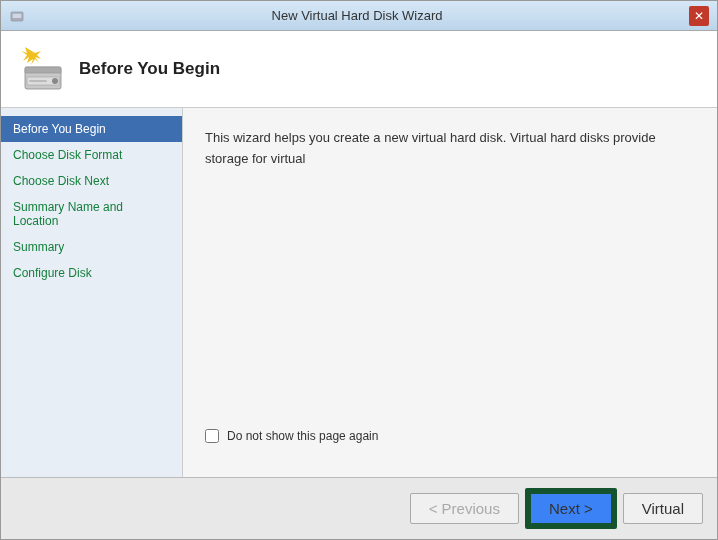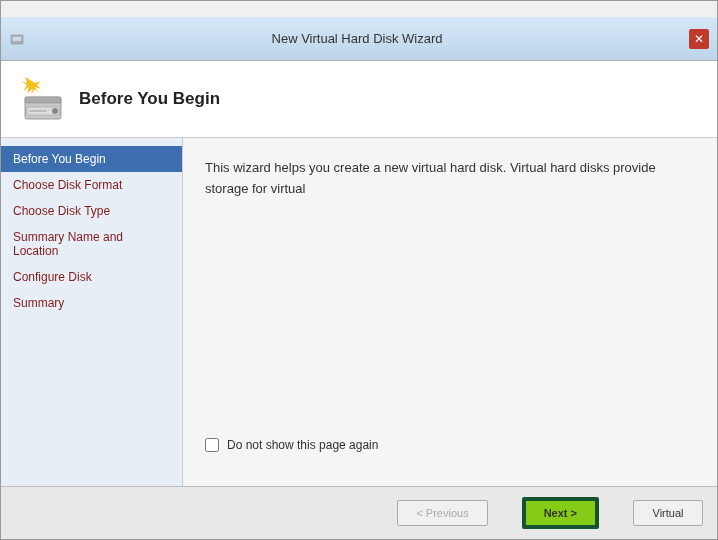--- a/index.html
+++ b/index.html
@@ -18,28 +18,27 @@
       width: 718px;
       height: 540px;
       background: #f0f0f0;
       border: 1px solid #999;
       display: flex;
       flex-direction: column;
       box-shadow: 2px 2px 8px rgba(0,0,0,0.4);
     }
     .title-bar {
       background: linear-gradient(to bottom, #d6e8f7, #bcd4ea);
-      height: 44px;
+      height: 30px;
       display: flex;
       align-items: center;
       justify-content: space-between;
       padding: 0 8px;
       border-bottom: 1px solid #aaa;
       flex-shrink: 0;
-      margin-top: 16px;
     }
     .title-bar-title {
       flex: 1;
       text-align: center;
       font-size: 13px;
       color: #333;
       font-weight: 400;
     }
     .close-btn {
       width: 20px;
@@ -82,21 +81,21 @@
     .sidebar {
       width: 182px;
       background: #e8eef5;
       border-right: 1px solid #ccc;
       padding: 8px 0;
       flex-shrink: 0;
     }
     .sidebar-item {
       padding: 6px 12px;
       font-size: 12px;
-      color: #7f1d1d;
+      color: #15803d;
       cursor: pointer;
     }
     .sidebar-item.active {
       background: #3c6eb0;
       color: white;
     }
     .main-panel {
       flex: 1;
       background: #f5f5f5;
       padding: 20px 22px;
@@ -128,33 +127,32 @@
       border-top: 1px solid #bbb;
       padding: 10px 14px;
       display: flex;
       align-items: center;
       justify-content: flex-end;
       gap: 6px;
       flex-shrink: 0;
     }
     .btn {
       padding: 6px 18px;
-      font-size: 11px;
+      font-size: 15px;
       background: #f0f0f0;
       border: 1px solid #aaa;
       cursor: pointer;
       color: #333;
       border-radius: 2px;
       min-width: 70px;
-      margin-left: 28px;
     }
     .btn.next-btn {
-      border: 4px solid #14532d;
-      font-weight: 700;
-      background: #84cc16;
+      border: 6px solid #14532d;
+      font-weight: 400;
+      background: #3b82f6;
     }
     .btn:disabled {
       color: #aaa;
       cursor: default;
     }
     
     .hdd-icon {
       position: relative;
       width: 48px;
       height: 48px;
@@ -195,30 +193,30 @@
   <div class="content-area">
 
     <div class="sidebar">
       <div class="sidebar-item active">
         <span>Before You Begin</span>
       </div>
       <div class="sidebar-item">
         <span>Choose Disk Format</span>
       </div>
       <div class="sidebar-item">
-        <span>Choose Disk Type</span>
+        <span>Choose Disk Next</span>
       </div>
       <div class="sidebar-item">
         <span>Summary Name and Location</span>
       </div>
       <div class="sidebar-item">
+        <span>Summary</span>
+      </div>
+      <div class="sidebar-item">
         <span>Configure Disk</span>
-      </div>
-      <div class="sidebar-item">
-        <span>Summary</span>
       </div>
     </div>
 
     <div class="main-panel">
       <p class="description-text">
         <span>This wizard helps you create a new virtual hard disk. Virtual hard disks provide storage for virtual</span><br>
       </p>
 
       <div class="spacer"></div>
 

